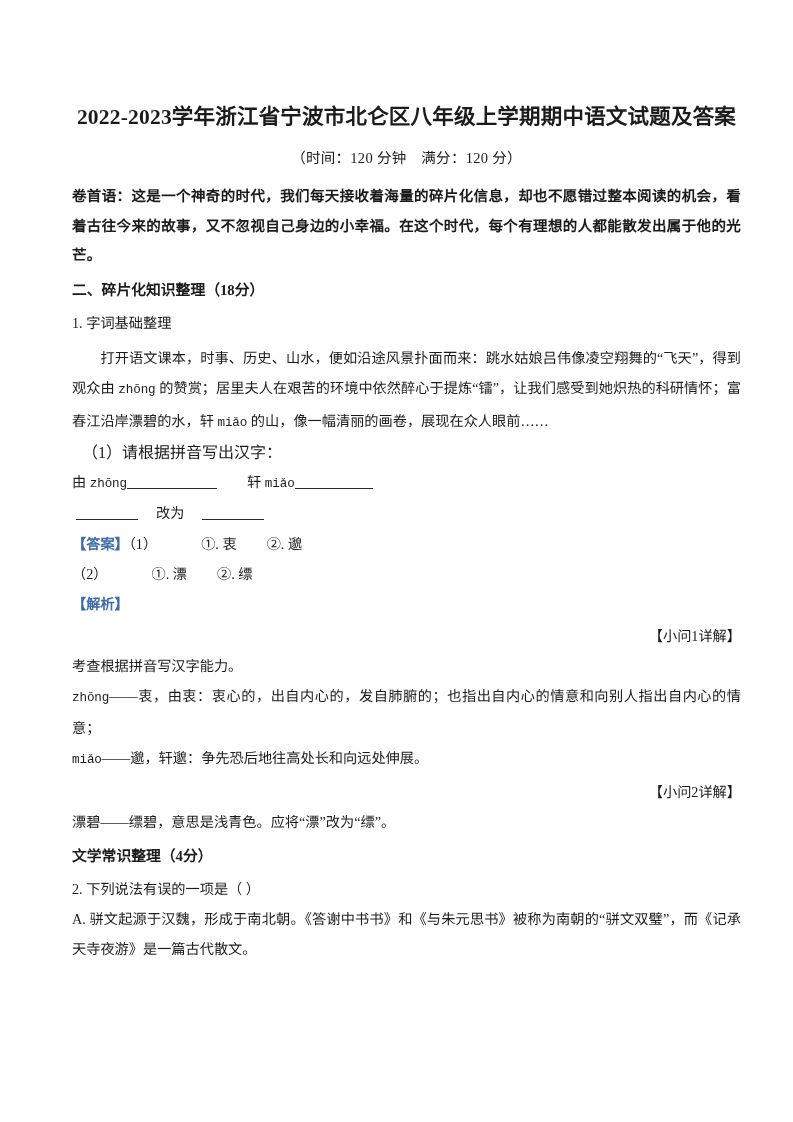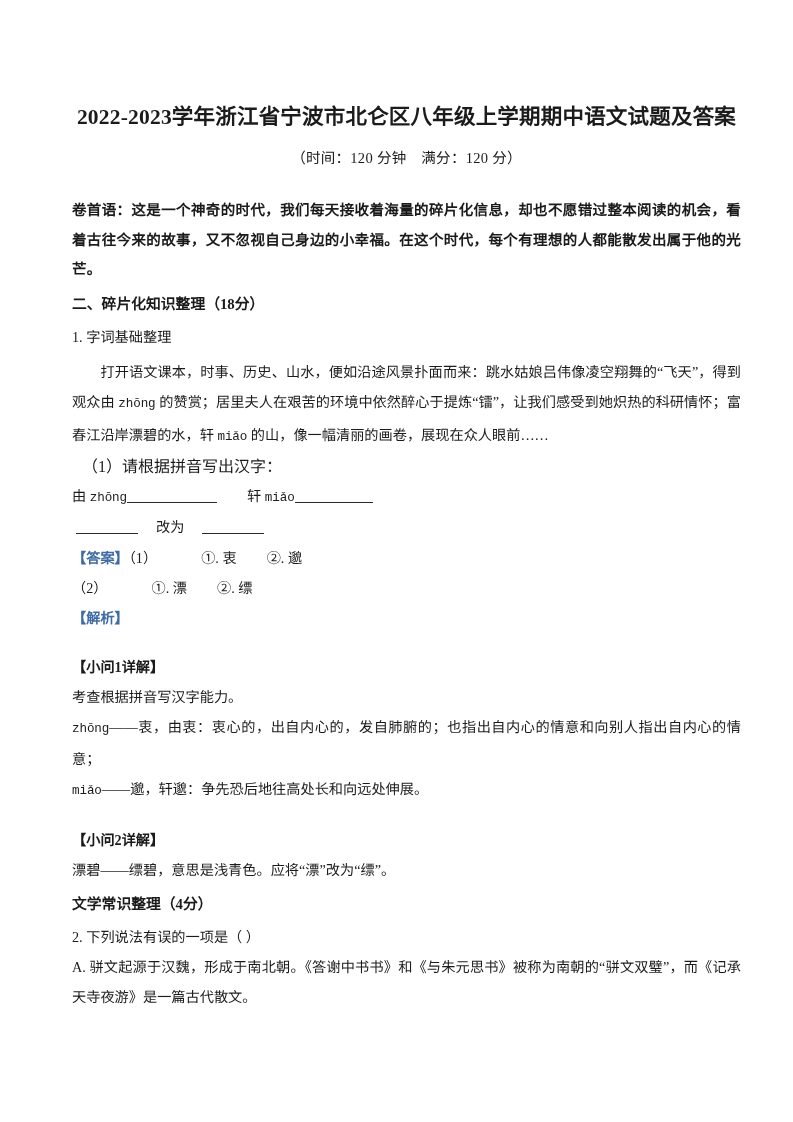--- a/index.html
+++ b/index.html
@@ -52,21 +52,21 @@
   .para {
     font-size: 14.5px;
     line-height: 29.5px;
     margin: 0;
     text-align: justify;
     text-justify: inter-ideograph;
   }
   .lead {
     font-weight: bold;
     letter-spacing: 0.15px;
-    margin-top: 27px;
+    margin-top: 13px;
   }
   .heading {
     font-size: 14.8px;
     font-weight: bold;
     line-height: 30px;
     margin: 4px 0 0 0;
   }
   .q-line {
     font-size: 14.2px;
     line-height: 30px;
@@ -94,23 +94,24 @@
   .fill-line.indent {
     padding-left: 4px;
   }
   .ans-line {
     font-size: 14.2px;
     line-height: 30px;
     margin: 0;
   }
   .expl-head {
     font-size: 14.2px;
-    font-weight: bold;
-    line-height: 30px;
-    margin: 19px 0 0 0;
+    font-weight: normal;
+    line-height: 30px;
+    margin: 2px 0 0 0;
+    text-align: right;
   }
   .expl-line {
     font-size: 14.2px;
     line-height: 30px;
     margin: 0;
     text-align: justify;
     text-justify: inter-ideograph;
   }
   .opt-line {
     font-size: 14.2px;

